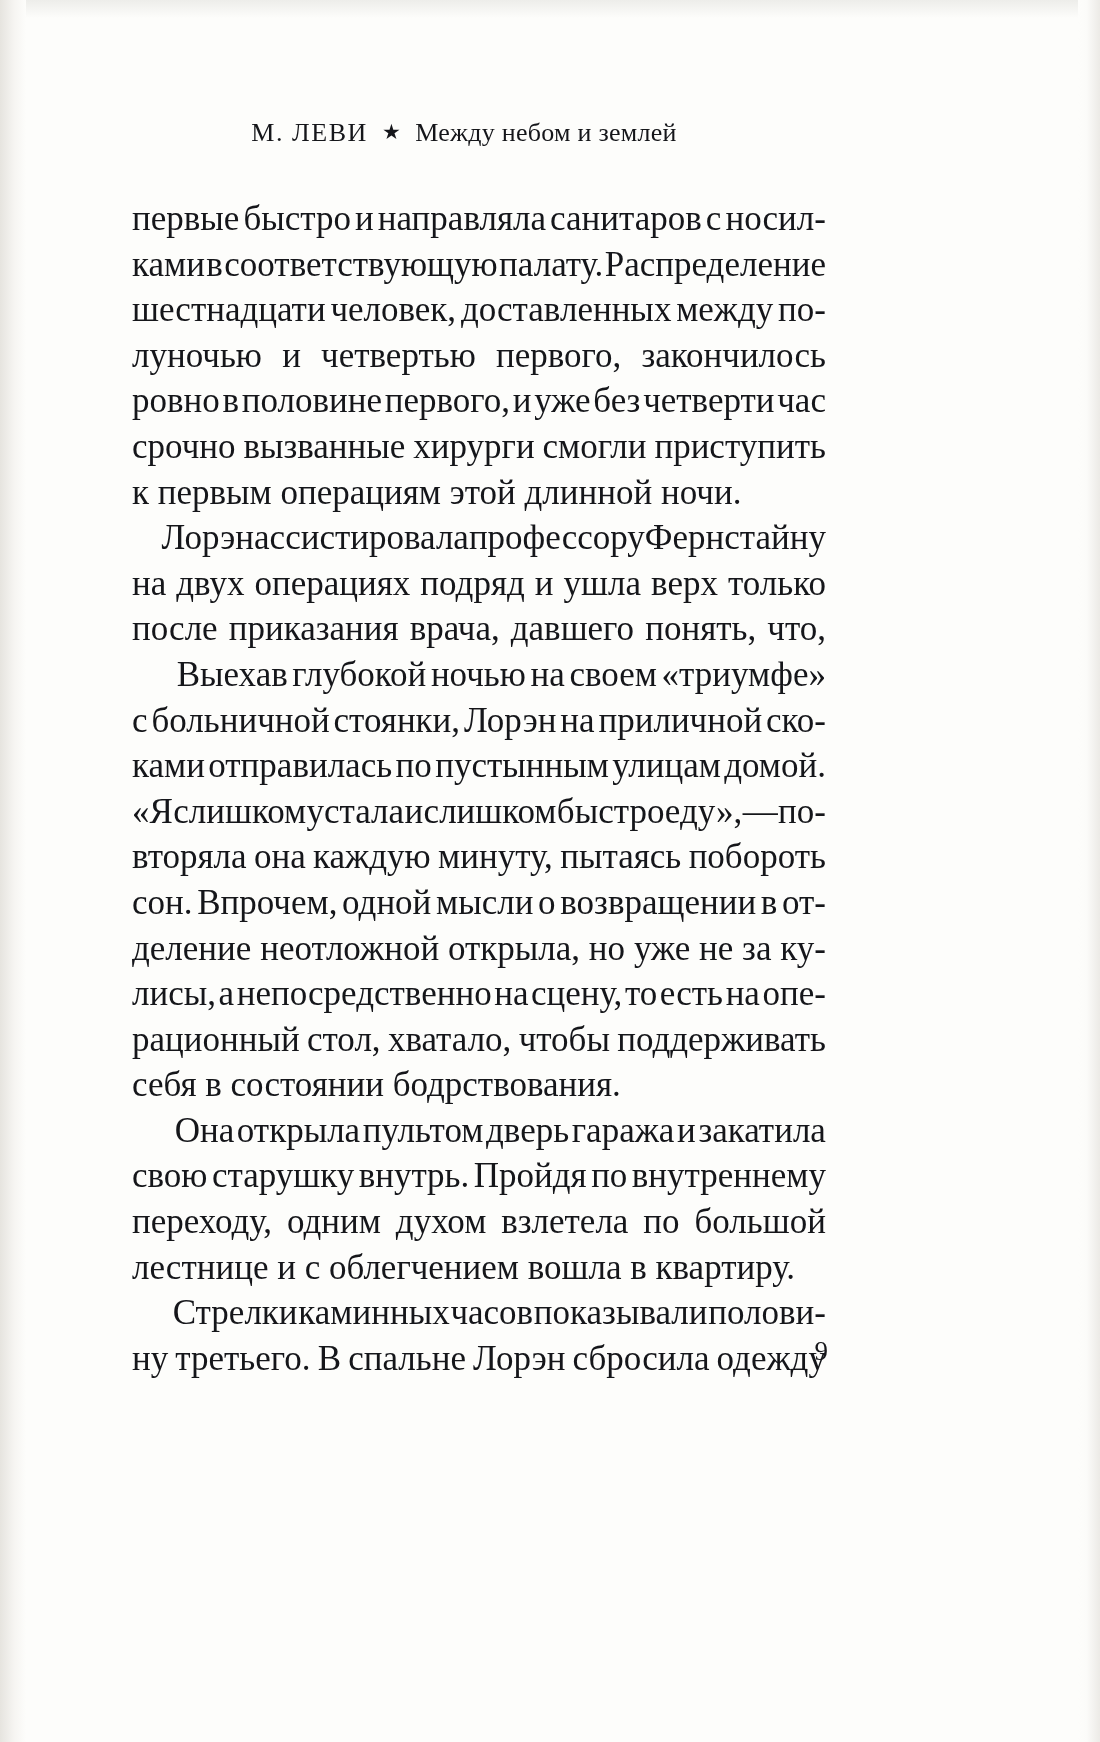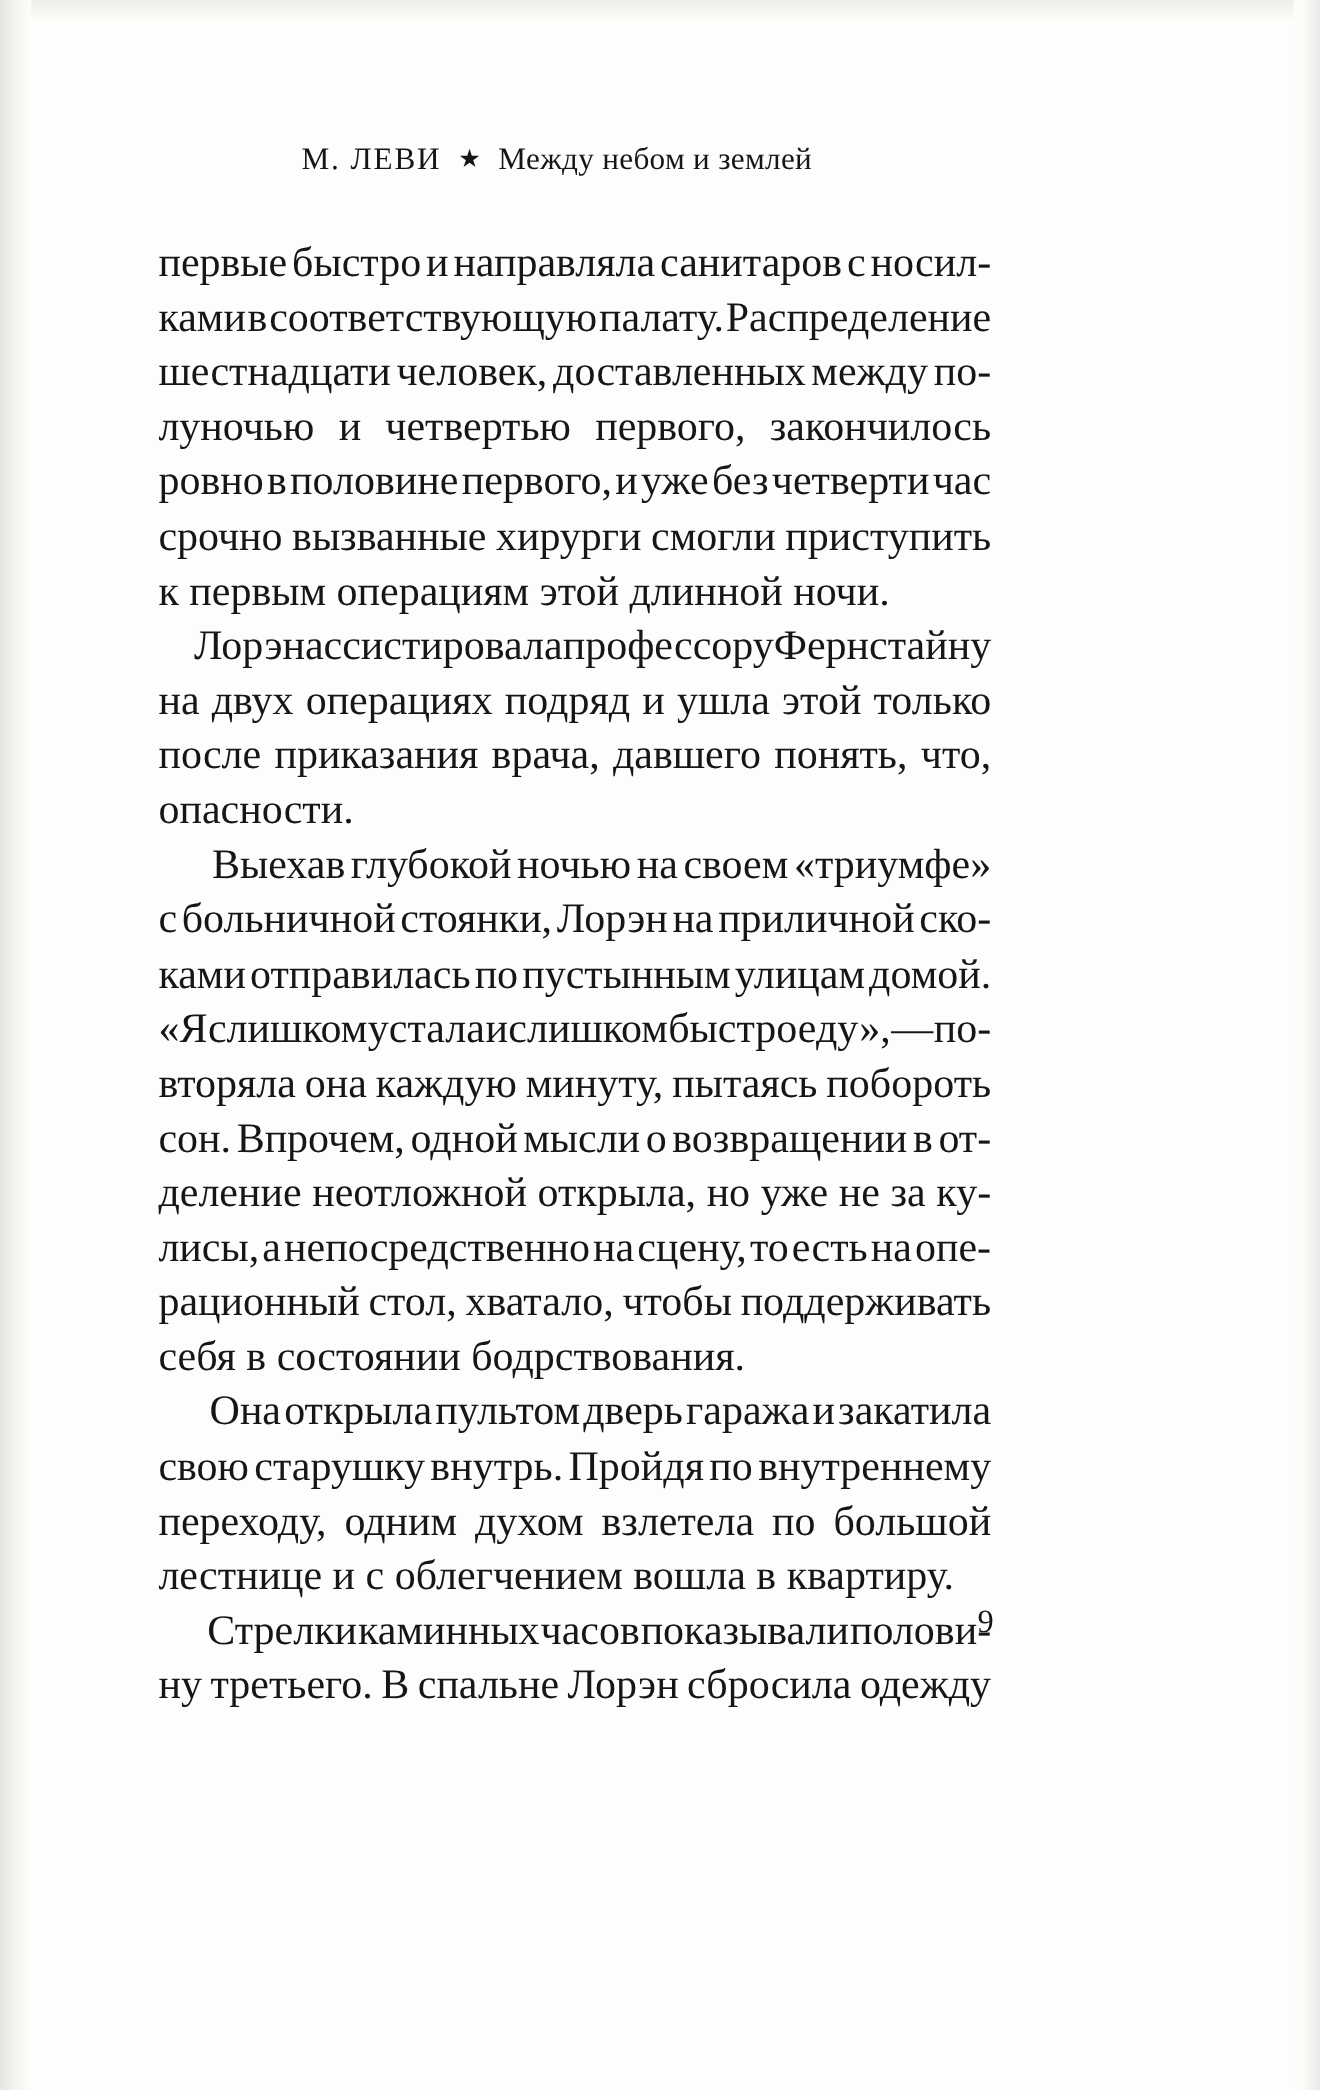--- a/index.html
+++ b/index.html
@@ -178,32 +178,31 @@
           <span>профессору</span>
           <span>Фернстайну</span>
         </span>
       <span class="ln j">
           <span>на</span>
           <span>двух</span>
           <span>операциях</span>
           <span>подряд</span>
           <span>и</span>
           <span>ушла</span>
-          <span>этой</span>
+          <span>верх</span>
           <span>только</span>
         </span>
       <span class="ln j">
           <span>после</span>
           <span>приказания</span>
           <span>врача,</span>
           <span>давшего</span>
           <span>понять,</span>
           <span>что,</span>
         </span>
-      <span class="ln"><span>опасности.</span></span>
     </p>
 
     <p class="para">
       <span class="ln j">
           <span class="ind"></span>
           <span>Выехав</span>
           <span>глубокой</span>
           <span>ночью</span>
           <span>на</span>
           <span>своем</span>

